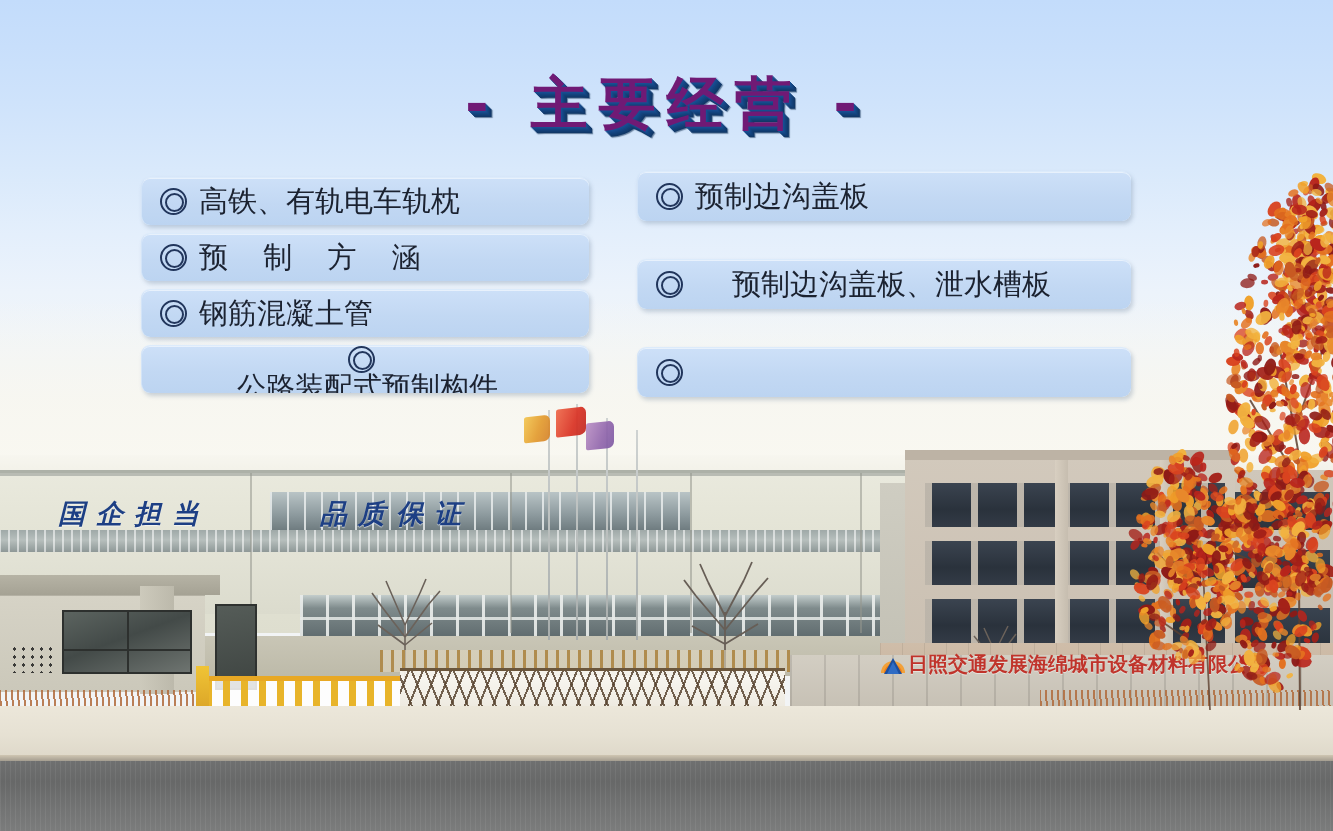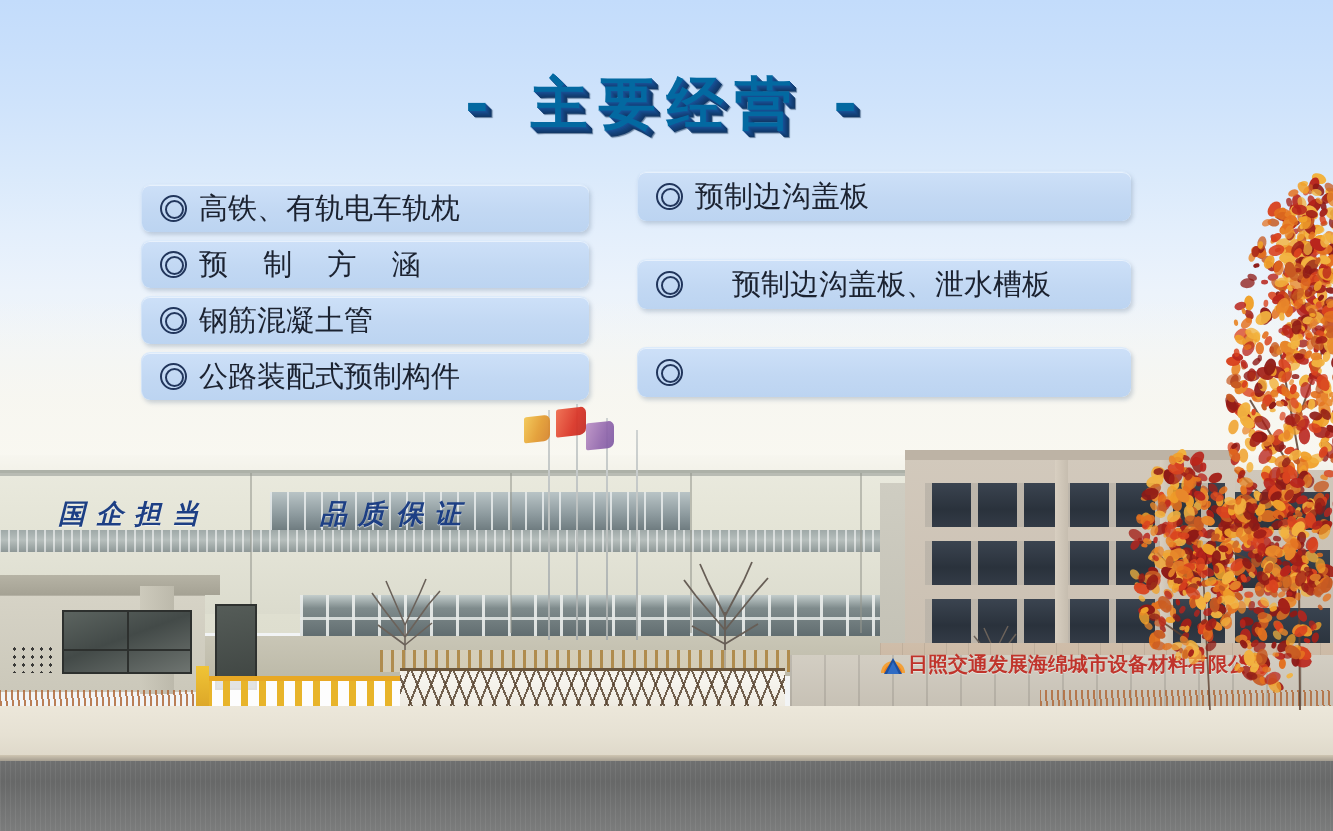--- a/index.html
+++ b/index.html
@@ -24,30 +24,30 @@
 
   
   .title-wrap {
     position:absolute; left:0; top:66px; width:1333px; text-align:center;
     z-index:30;
   }
   .title {
     display:inline-block;
     font-family:"DejaVu Sans","Liberation Sans",sans-serif;
     font-size:57px; font-weight:bold; letter-spacing:11px;
-    color:#0369a1;
+    color:#701a75;
     text-shadow:
       1px 1px 0 #174f92, 2px 2px 0 #16498a, 3px 3px 0 #144580,
       4px 4px 0 #134078, 5px 5px 0 #123c70, 6px 6px 0 #113868,
       7px 7px 1px rgba(12,44,80,.55);
   }
 
   
   .col { position:absolute; z-index:30; }
-  .col-left  { left:141px; top:184px; width:448px; }
+  .col-left  { left:141px; top:177px; width:448px; }
   .col-right { left:637px; top:171px; width:494px; }
 
   .pill {
     position:relative;
     background:linear-gradient(180deg,#cde0f8 0%,#c2d8f3 55%,#bcd4f1 100%);
     border-radius:9px;
     border-top:1px solid #dcebfb;
     border-left:1px solid #d3e4f8;
     box-shadow:2px 3px 4px rgba(95,120,150,.30), inset 0 1px 0 rgba(255,255,255,.55);
     display:flex; align-items:center;
@@ -68,21 +68,21 @@
     font-family:"DejaVu Sans","Liberation Sans",sans-serif;
     font-size:29px; font-weight:500; color:#1b2230; white-space:nowrap;
     line-height:1;
   }
   .pill.spaced .txt { letter-spacing:13px; }
 
   .col-left  .pill { height:48px; margin-bottom:8px; }
   .col-left  .pill:nth-child(1){ width:448px; }
   .col-left  .pill:nth-child(2){ width:448px; }
   .col-left  .pill:nth-child(3){ width:448px; }
-  .col-left  .pill:nth-child(4){ width:448px; margin-bottom:0; }
+  .col-left  .pill:nth-child(4){ width:448px; margin-bottom:0;flex-direction:column; }
 
   .col-right .pill { height:50px; width:494px; }
   .col-right .pill:nth-child(1){ margin-bottom:38px; }
   .col-right .pill:nth-child(2){ margin-bottom:38px;gap:37px; }
 
   
   .ground-haze {
     position:absolute; left:0; top:455px; width:1333px; height:30px;
     background:linear-gradient(180deg,#f7f6ef 0%, #efeee4 100%);
   }

